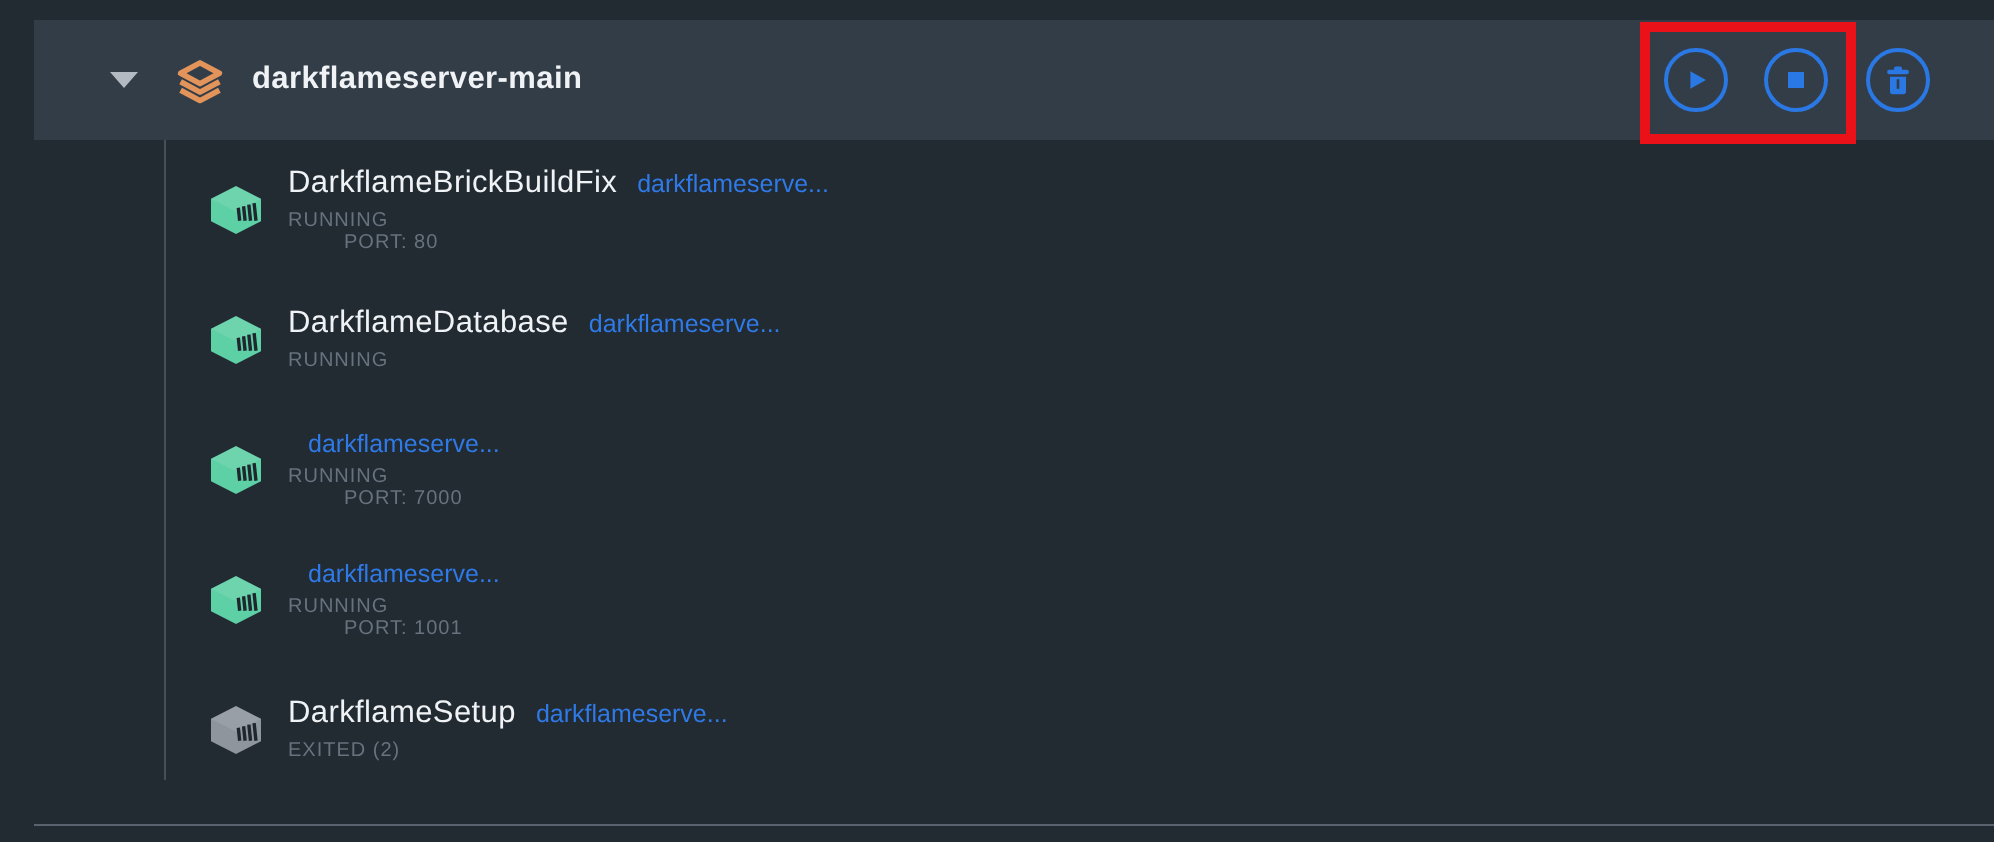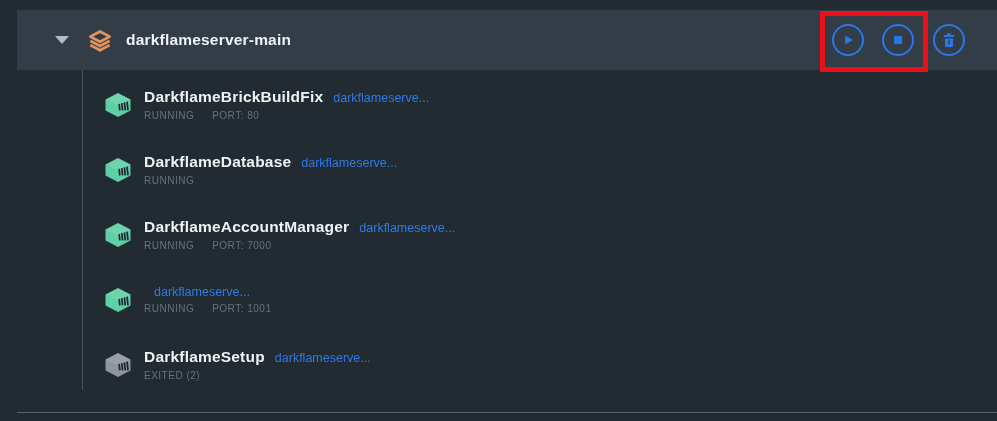--- a/index.html
+++ b/index.html
@@ -65,24 +65,24 @@
 
   
   .tree-line{position:absolute;left:82px;top:70px;width:1px;height:320px;background:var(--line-gray);}
   .rows{position:absolute;left:104px;top:72px;}
   .row{height:65px;display:flex;align-items:center;cursor:pointer;}
   .box-icon{width:28px;height:26px;margin-right:12px;flex:0 0 auto;display:flex;}
   .box-icon .shell{fill:var(--running-teal);}
   .box-icon.exited .shell{fill:var(--exited-gray);}
   .row-text{display:flex;flex-direction:column;}
   .row-top{display:flex;align-items:baseline;}
-  .c-name{font-size:15.5px;font-weight:700;color:var(--title-text);letter-spacing:.2px;}
+  .c-name{font-size:15.5px;font-weight:400;color:var(--title-text);letter-spacing:.2px;}
   .c-link{font-size:12.5px;color:var(--link-blue);margin-left:10px;text-decoration:none;cursor:pointer;}
-  .row-sub{margin-top:4px;font-size:10px;letter-spacing:.5px;color:var(--muted-text);display:flex;}
-  .c-port:not(:empty){margin-left:18px;}
+  .row-sub{margin-top:4px;font-size:10px;letter-spacing:.5px;color:var(--muted-text);display:flex;flex-direction:column;}
+  .c-port:not(:empty){margin-left:28px;}
 
   .bottom-divider{position:absolute;left:17px;top:412px;width:980px;height:1px;background:var(--divider-gray);}
 </style>
 </head>
 <body style="--page-bg: #222a32; --header-bg: #333d48; --accent-blue: #2a78e4; --link-blue: #2f7ae6; --running-teal: #5ed0a5; --exited-gray: #8e959c; --stack-orange: #e2945a; --annotation-red: #ea1118;">
 
 <div class="stage">
 
   <div class="header">
     <span class="caret"></span>
@@ -181,21 +181,20 @@
           <g stroke="#1f262e" stroke-width="1.7" transform="rotate(-6 19 15)">
             <line x1="15.5" y1="11.5" x2="15.5" y2="18"></line>
             <line x1="18.2" y1="11" x2="18.2" y2="18.3"></line>
             <line x1="20.9" y1="10.5" x2="20.9" y2="18.6"></line>
             <line x1="23.6" y1="10" x2="23.6" y2="18.9"></line>
           </g>
         </svg>
       </span>
       <div class="row-text">
         <div class="row-top">
-          <span class="c-name">DarkflameAccountManager</span>
           <a class="c-link">darkflameserve...</a>
         </div>
         <div class="row-sub">
           <span class="c-status">RUNNING</span>
           <span class="c-port">PORT: 7000</span>
         </div>
       </div>
     </div>
 
     <div class="row">

